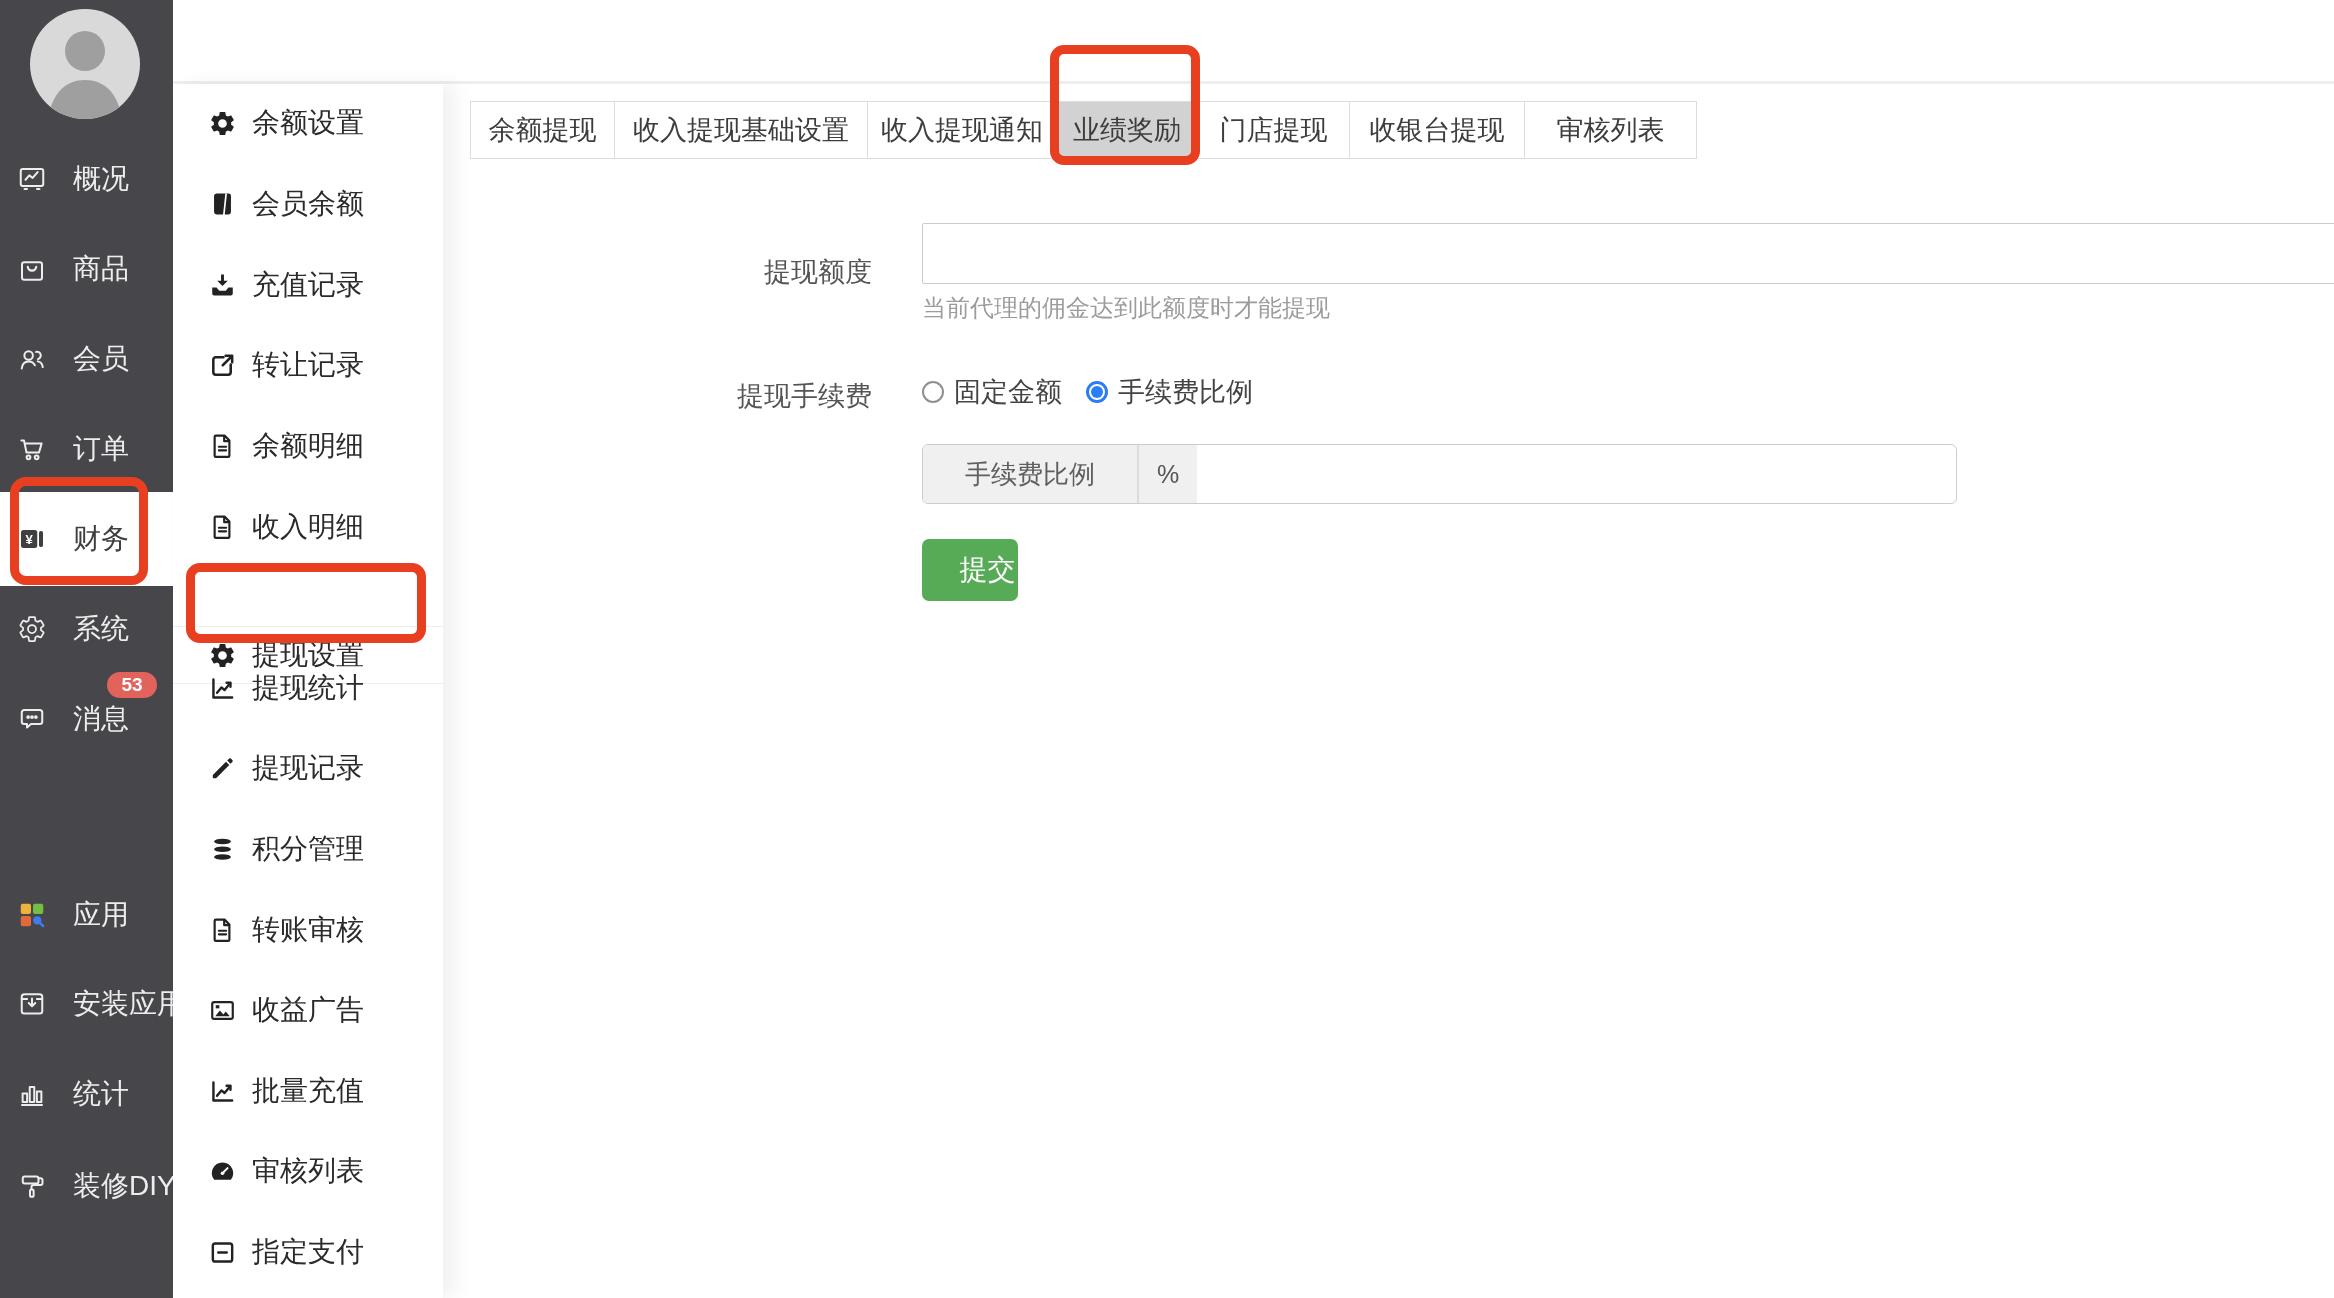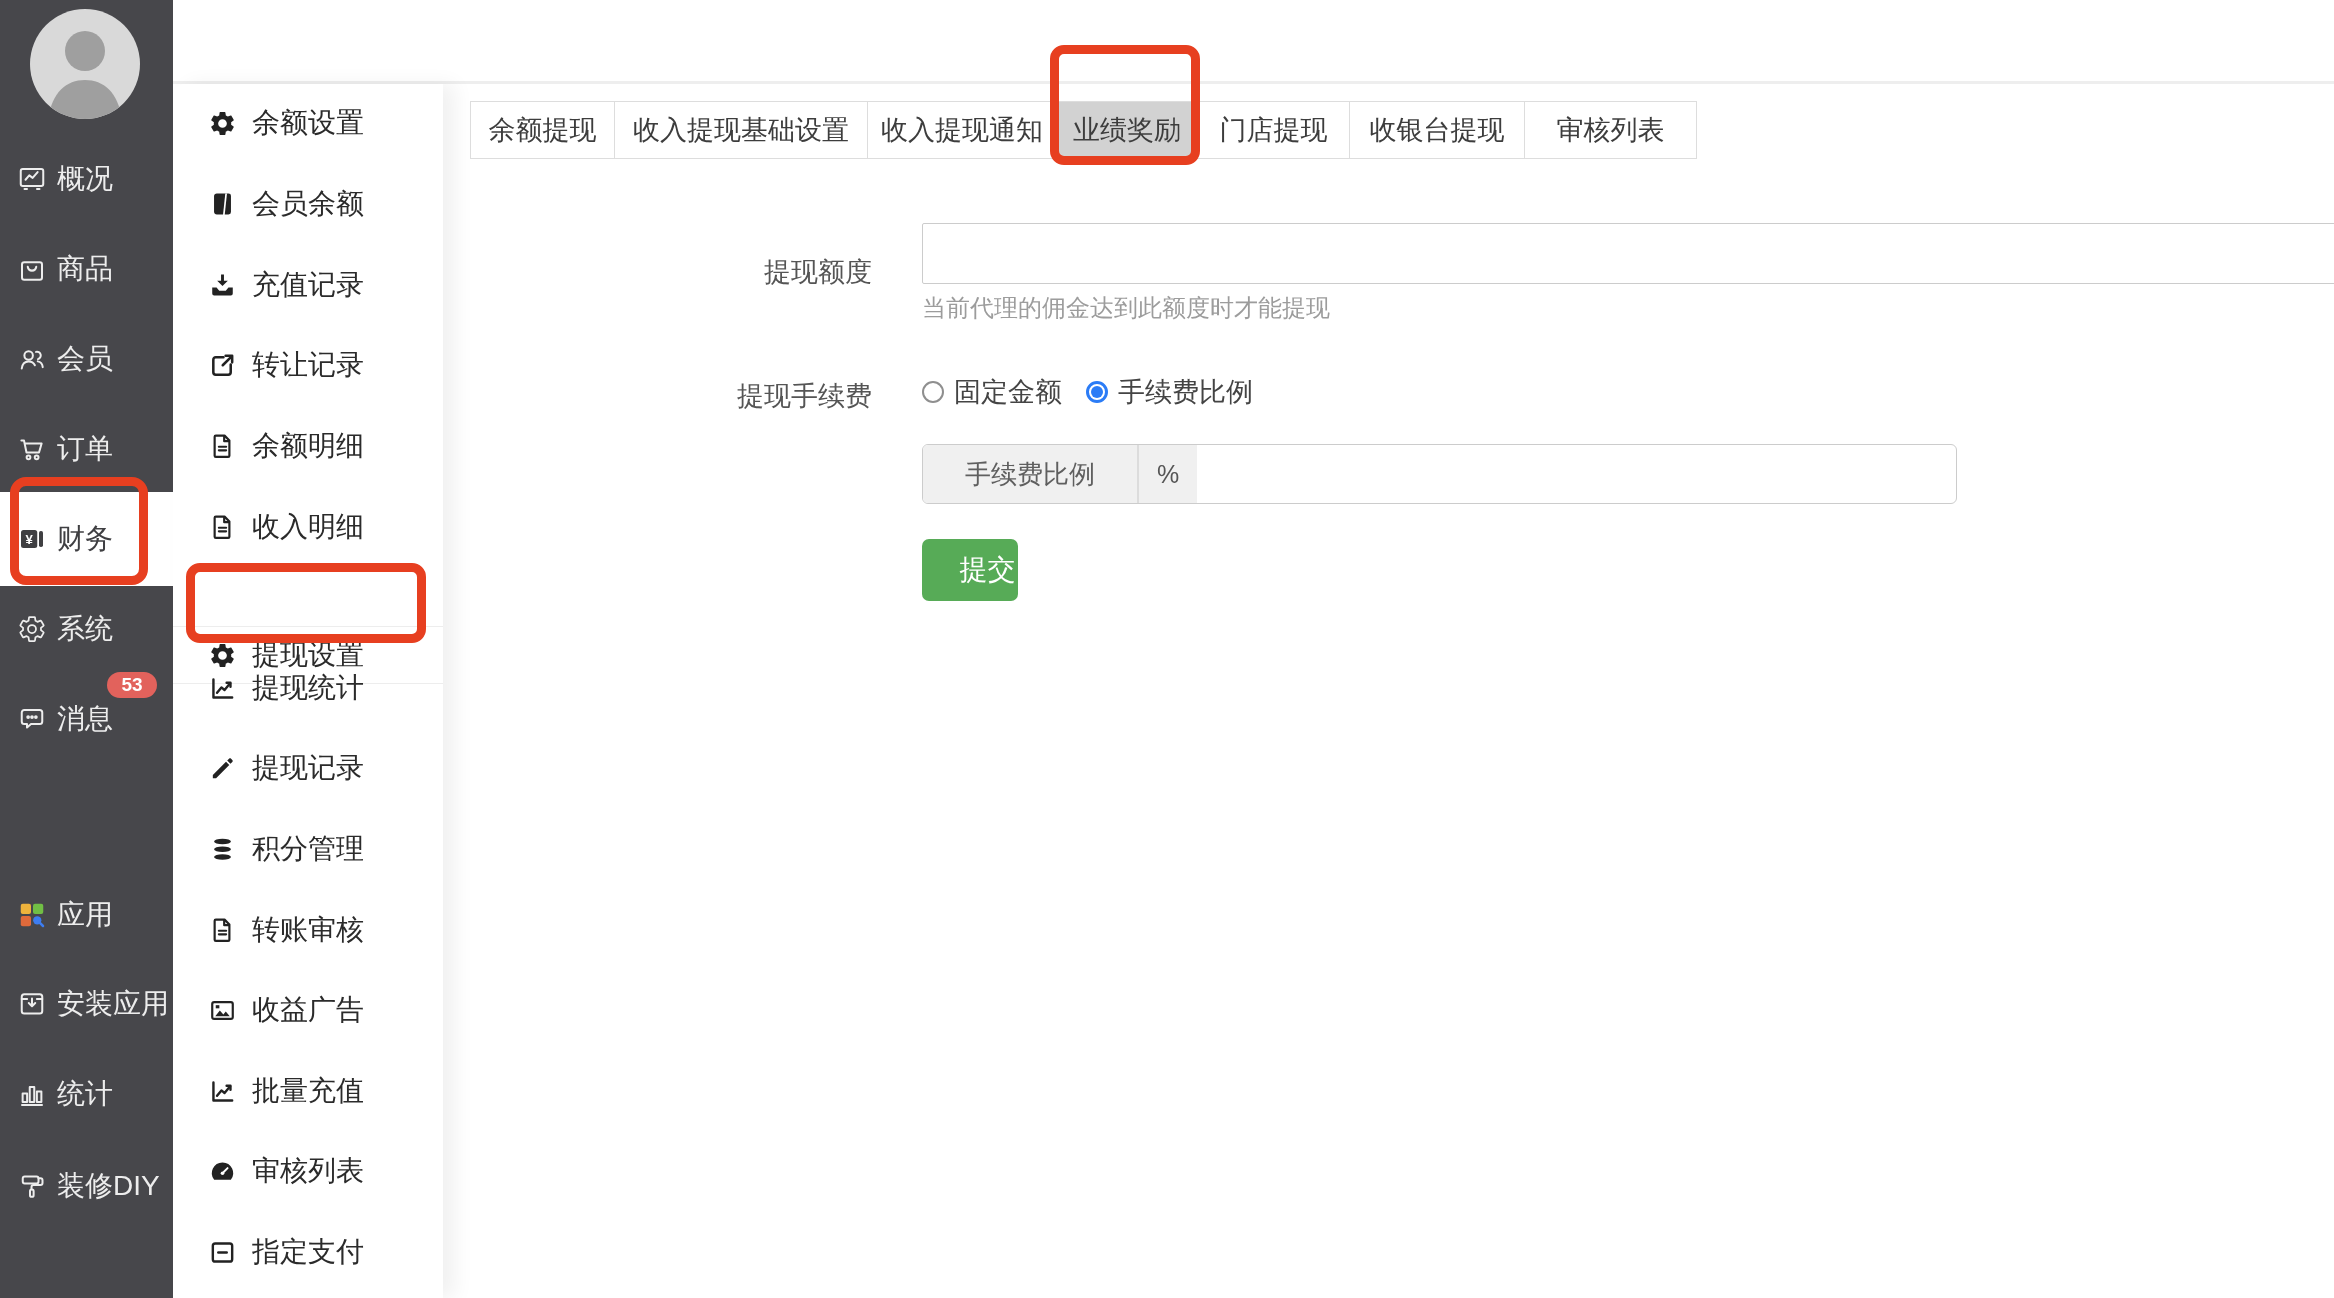--- a/index.html
+++ b/index.html
@@ -3,21 +3,21 @@
 <meta charset="utf-8">
 <style>
   * { margin:0; padding:0; box-sizing:border-box; }
   html,body { width:2334px; height:1298px; overflow:hidden; background:#fff;
     font-family:"Liberation Sans","DejaVu Sans",sans-serif; }
   .abs { position:absolute; }
 
   
   #sidebar { left:0; top:0; width:173px; height:1298px; background:#47474b; z-index:2; }
   .nav-item { position:absolute; left:0; width:173px; height:58px; display:flex;
-    align-items:center; padding-left:17px; gap:10px; color:#ededed; font-size:28px;
+    align-items:center; padding-left:17px; gap:26px; color:#ededed; font-size:28px;
     cursor:pointer; white-space:nowrap; }
   .nav-item svg { width:30px; height:30px; flex:0 0 30px; }
   .nav-active-bg { position:absolute; left:0; top:492px; width:173px; height:94px; background:#ffffff; }
   .nav-item.active { color:#3f3f42; }
   .badge { position:absolute; left:107px; top:672px; min-width:50px; height:26px;
     background:#e2625c; color:#fff; border-radius:13px; font-size:19px; font-weight:bold;
     display:flex; align-items:center; justify-content:center; padding:0 6px; }
   #avatar { position:absolute; left:30px; top:9px; width:110px; height:110px; }
 
   

